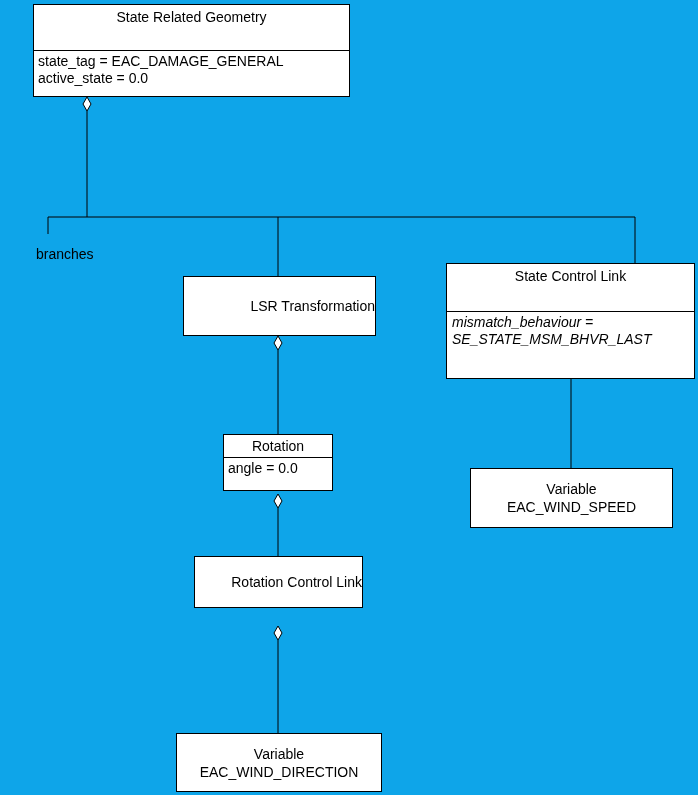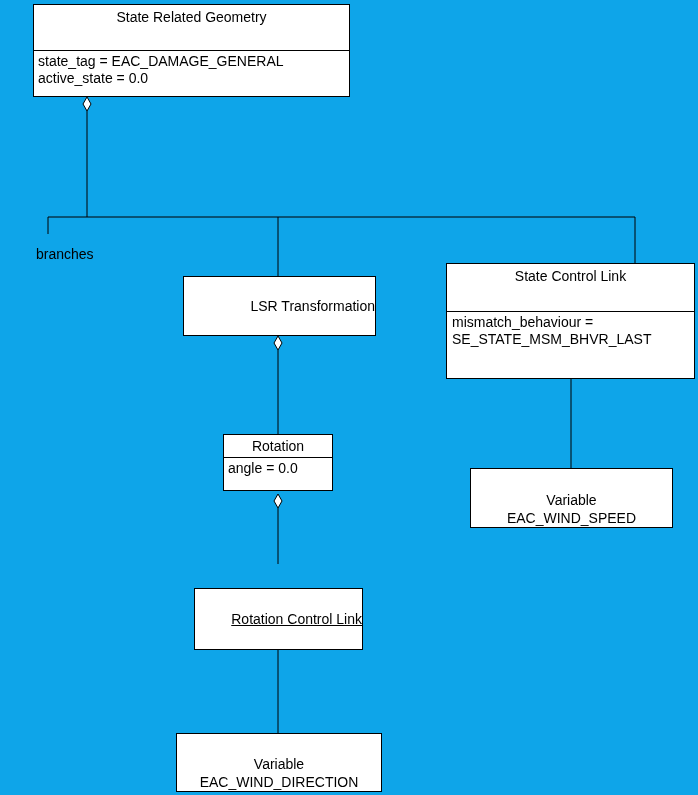--- a/index.html
+++ b/index.html
@@ -48,21 +48,21 @@
   }
   .center-one {
     display: flex;
     align-items: center;
     justify-content: flex-end;
   }
   .center-two {
     display: flex;
     flex-direction: column;
     align-items: center;
-    justify-content: flex-end;
+    justify-content: center;
     line-height: 18px;
     text-align: center;
   }
   .rot-title {
     height: 23px;
     padding-top: 3px;
   }
   .edge-label {
     position: absolute;
     white-space: nowrap;
@@ -108,39 +108,39 @@
   </div>
 
   <div class="edge-label" style="left:17px; top:246px;">branches</div>
 
   <div class="node center-one" style="left:183px; top:276px; width:193px; height:60px;">
     <span>LSR Transformation</span>
   </div>
 
   <div class="node divided" style="left:446px; top:263px; width:249px; height:116px;">
     <div class="node-title" style="height:48px;">State Control Link</div>
-    <div class="node-attrs" style="padding-left:5px;">
+    <div class="node-attrs" style="padding-left:5px;font-style:italic;">
       <div>mismatch_behaviour =</div>
       <div>SE_STATE_MSM_BHVR_LAST</div>
     </div>
   </div>
 
   <div class="node divided" style="left:223px; top:434px; width:110px; height:57px;">
     <div class="node-title rot-title">Rotation</div>
     <div class="node-attrs">
       <div>angle = 0.0</div>
     </div>
   </div>
 
   <div class="node center-two" style="left:470px; top:468px; width:203px; height:60px;">
     <span>Variable</span>
     <span>EAC_WIND_SPEED</span>
   </div>
 
-  <div class="node center-one" style="left:194px; top:588px; width:169px; height:62px;text-decoration:underline;">
+  <div class="node center-one" style="left:194px; top:556px; width:169px; height:52px;">
     <span>Rotation Control Link</span>
   </div>
 
   <div class="node center-two" style="left:176px; top:733px; width:206px; height:59px;">
     <span>Variable</span>
     <span>EAC_WIND_DIRECTION</span>
   </div>
 
 </div>
 

